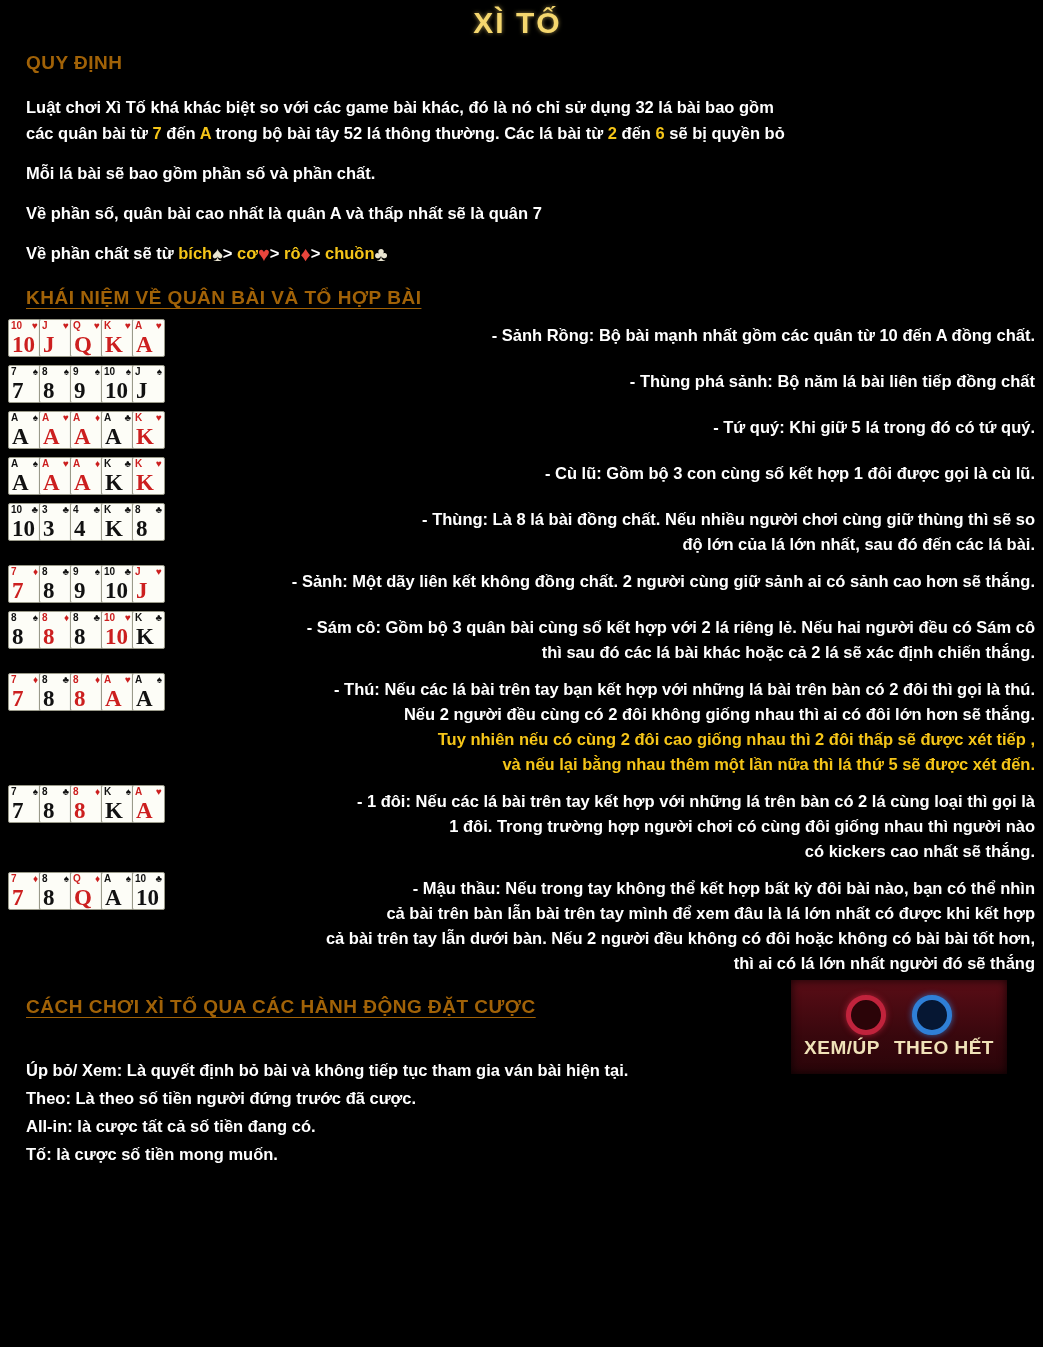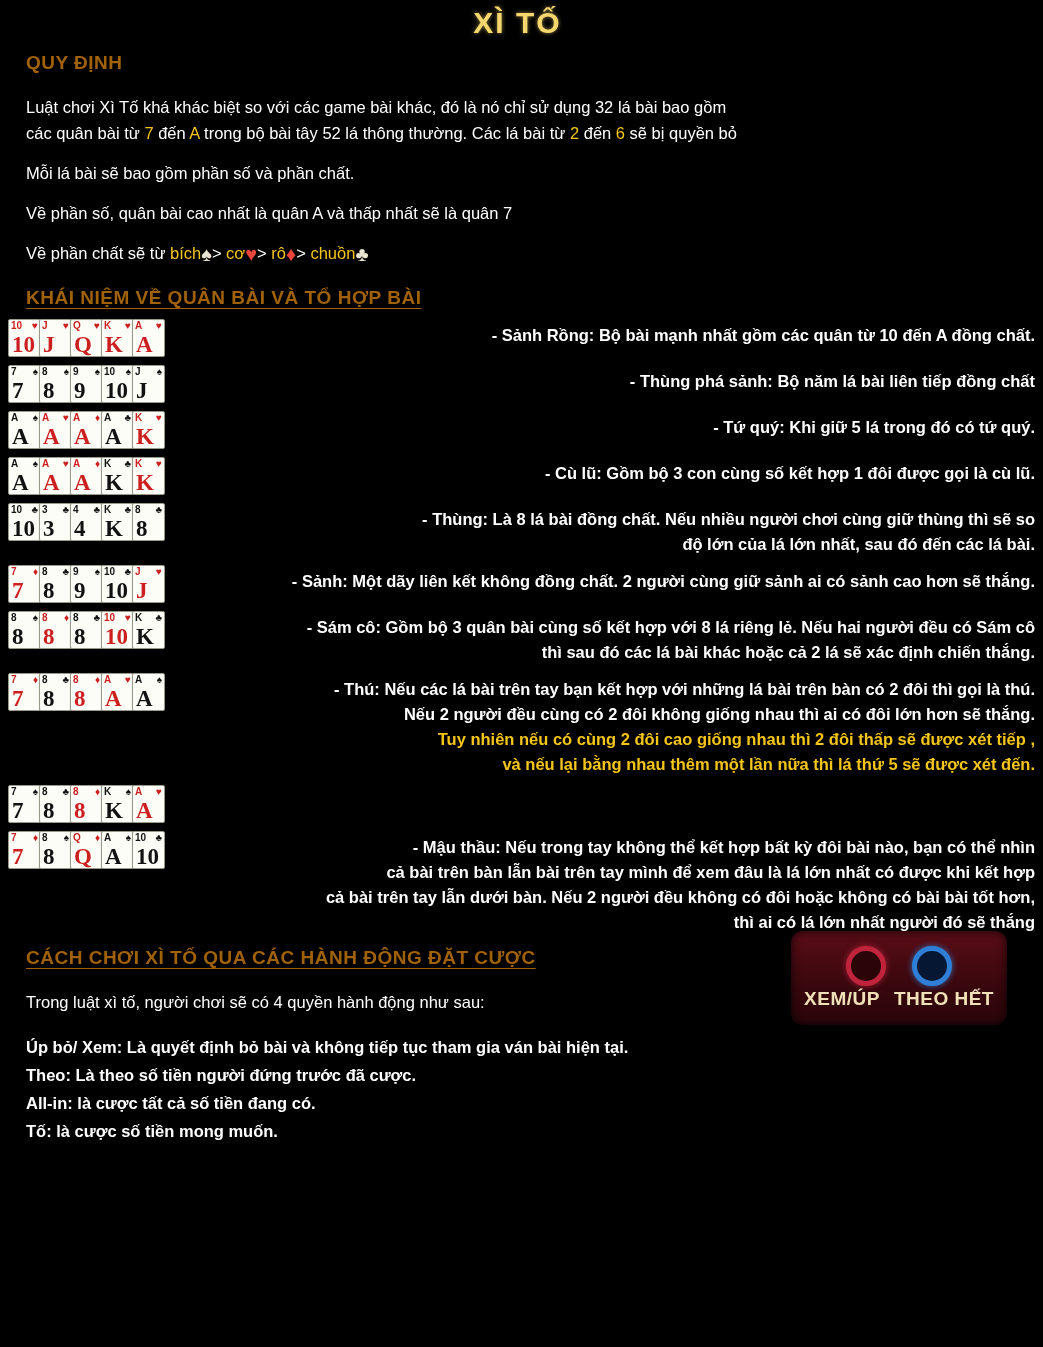--- a/index.html
+++ b/index.html
@@ -39,21 +39,21 @@
     margin: 6px 0 6px 26px;
     letter-spacing: .5px;
   }
   .section-head.underline {
     text-decoration: underline;
     text-underline-offset: 4px;
   }
   .para {
     margin: 0 0 0 26px;
     font-size: 16.5px;
-    font-weight: normal;
+    font-weight: bold;
     line-height: 26px;
     max-width: 1000px;
   }
   .gold { color: #f5c518; }
   .red  { color: #e8453c; }
   .suit-sp { color: #e9e4d0; }
   .suit-he { color: #e8453c; }
   .suit-di { color: #e8453c; }
   .suit-cl { color: #e9e4d0; }
   .suit {
@@ -126,30 +126,30 @@
     font-weight: bold;
     line-height: 25px;
     padding-top: 4px;
     text-align: right;
   }
   .combo-text .l2 { display: block; }
 
   
   .bet-wrap {
     position: relative;
-    margin-top: 12px;
+    margin-top: 20px;
   }
   .bet-badge {
     position: absolute;
     right: 28px;
     top: -16px;
     width: 216px;
     height: 94px;
     background: linear-gradient(180deg, #5a0d16 0%, #38070d 60%, #2a0509 100%);
-    border-radius: 12px;
+    border-radius: 0;
     display: flex;
     flex-direction: column;
     align-items: center;
     justify-content: center;
     box-shadow: 0 0 10px rgba(0,0,0,.8) inset;
   }
   .bet-chips {
     display: flex;
     gap: 26px;
     margin-bottom: 2px;
@@ -431,21 +431,21 @@
             <span class="pip r">♥</span>
             <span class="big">10</span>
           </div>
           <div class="card b">
             <span class="rank">K</span>
             <span class="pip b">♣</span>
             <span class="big">K</span>
           </div>
         </div>
         <div class="combo-text">
-          <span class="l2">- Sám cô: Gồm bộ 3 quân bài cùng số kết hợp với 8 lá riêng lẻ. Nếu hai người đều có Sám cô</span>
+          <span class="l2">- Sám cô: Gồm bộ 3 quân bài cùng số kết hợp với 2 lá riêng lẻ. Nếu hai người đều có Sám cô</span>
           <span class="l2">thì sau đó các lá bài khác hoặc cả 2 lá sẽ xác định chiến thắng.</span>
         </div>
       </div>
       <div class="combo-row">
         <div class="hand">
           <div class="card r">
             <span class="rank">7</span>
             <span class="pip r">♦</span>
             <span class="big">7</span>
           </div>
@@ -498,20 +498,25 @@
             <span class="rank">K</span>
             <span class="pip b">♠</span>
             <span class="big">K</span>
           </div>
           <div class="card r">
             <span class="rank">A</span>
             <span class="pip r">♥</span>
             <span class="big">A</span>
           </div>
         </div>
+        <div class="combo-text">
+          <span class="l2">- 1 đôi: Nếu các lá bài trên tay  kết hợp với những lá trên bàn có 2 lá cùng loại thì gọi là</span>
+          <span class="l2">1 đôi. Trong trường hợp người chơi có cùng đôi giống nhau thì người nào</span>
+          <span class="l2">có kickers cao nhất sẽ thắng.</span>
+        </div>
       </div>
       <div class="combo-row">
         <div class="hand">
           <div class="card r">
             <span class="rank">7</span>
             <span class="pip r">♦</span>
             <span class="big">7</span>
           </div>
           <div class="card b">
             <span class="rank">8</span>
@@ -551,21 +556,20 @@
         <div class="chip red"></div>
         <div class="chip blue"></div>
       </div>
       <div class="bet-labels">
         <span>XEM/ÚP</span>
         <span>THEO HẾT</span>
       </div>
     </div>
 
     <div class="spacer"></div>
-    <div class="para">Trong luật xì tố, người chơi sẽ có 4 quyền hành động như sau:</div>
 
     <div class="actions" id="actions-container">
         <div>Úp bỏ/ Xem: Là quyết định bỏ bài và không tiếp tục tham gia ván bài hiện tại.</div>
         <div>Theo: Là theo số tiền người đứng trước đã cược.</div>
         <div>All-in: là cược tất cả số tiền đang có.</div>
         <div>Tố: là cược số tiền mong muốn.</div>
       </div>
   </div>
 
 </div>

